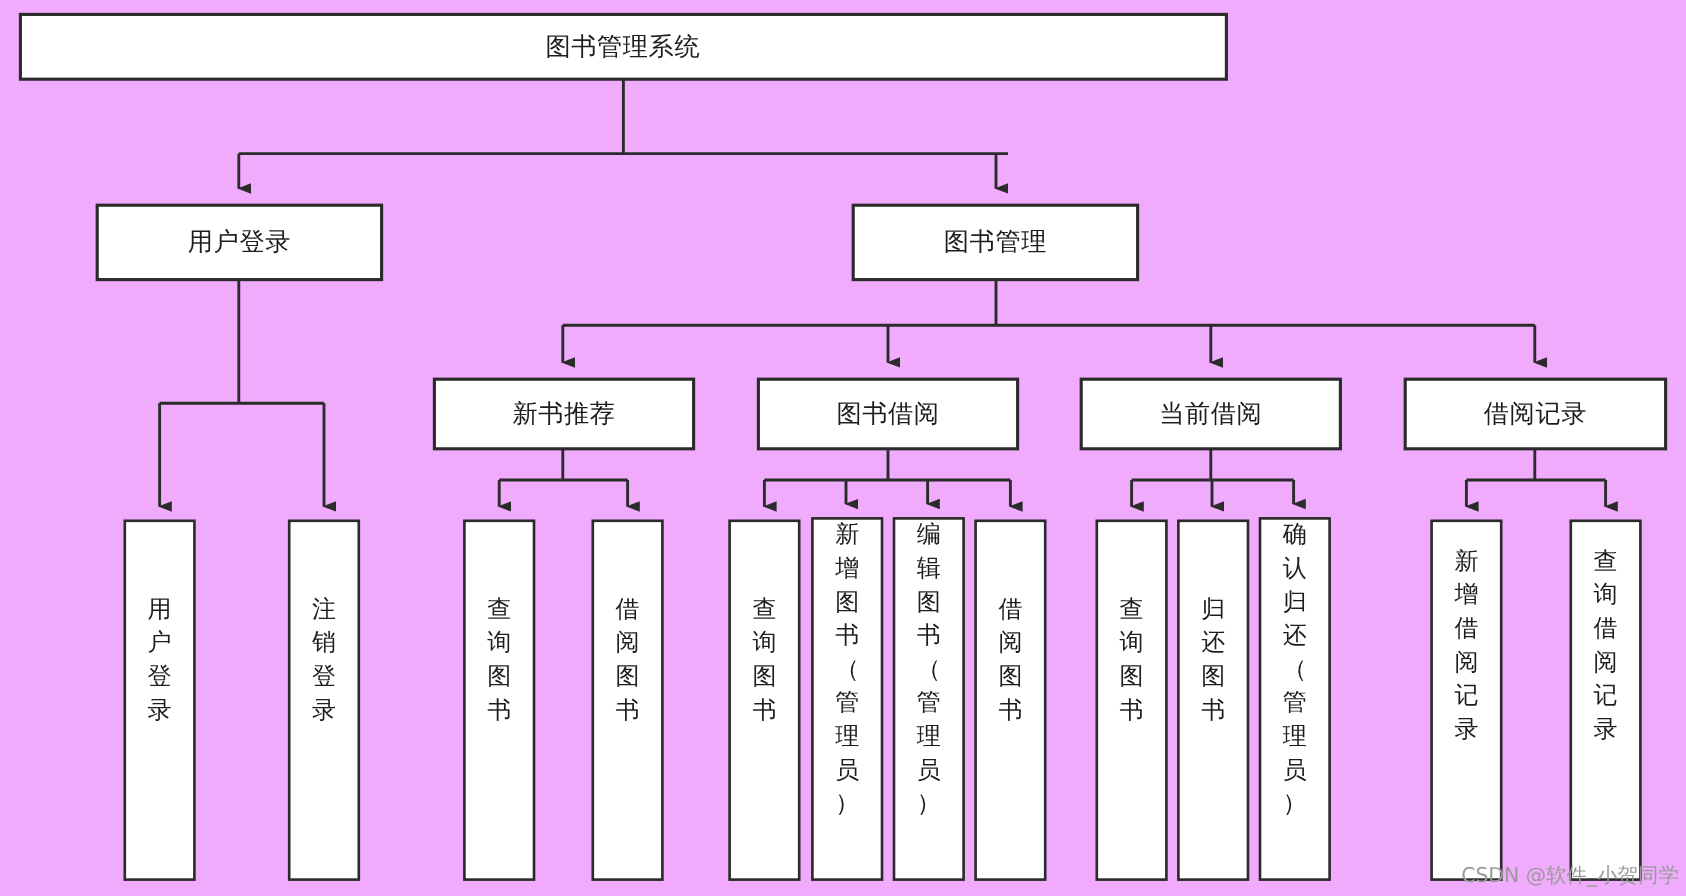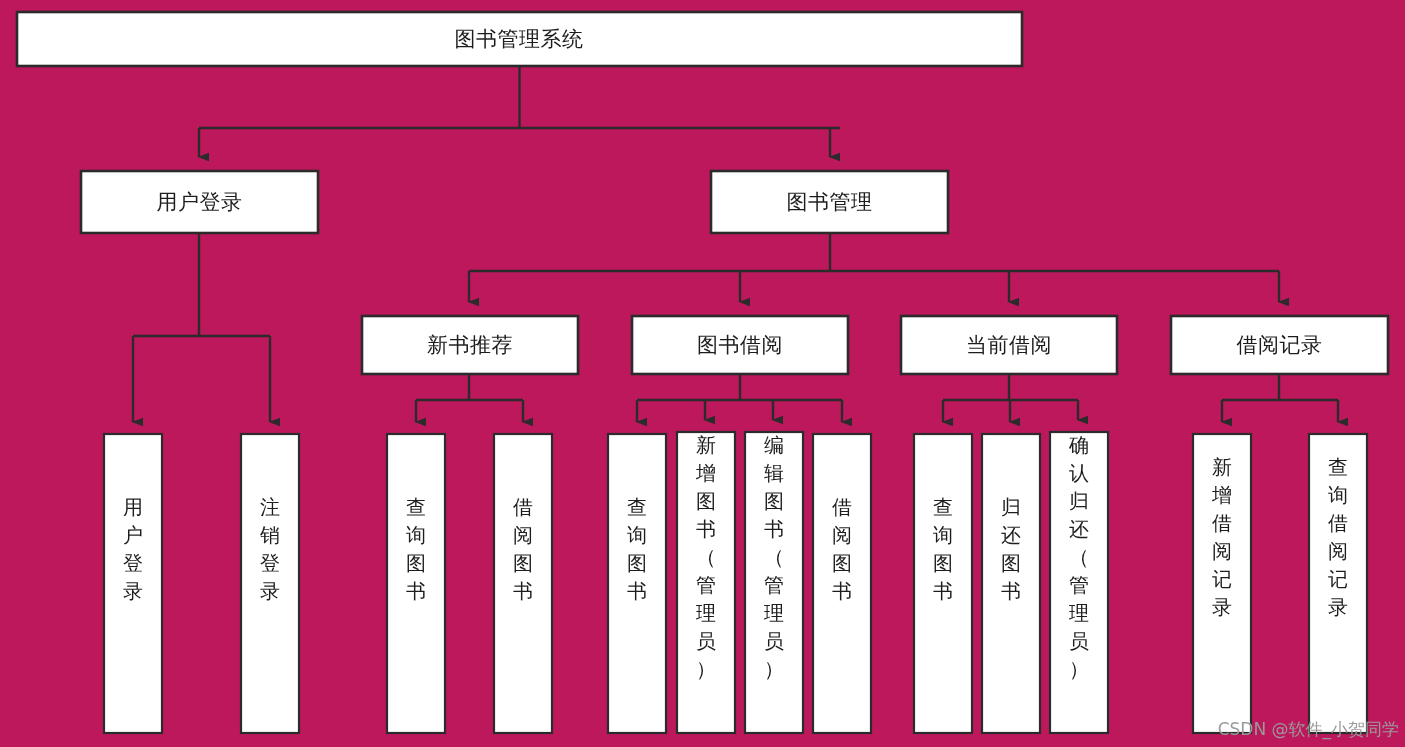--- a/index.html
+++ b/index.html
@@ -11,21 +11,21 @@
   body {
     width: 1405px;
     height: 747px;
     overflow: hidden;
     font-family: "DejaVu Sans", "Liberation Sans", sans-serif;
   }
   #diagram-root {
     position: relative;
     width: 1405px;
     height: 747px;
-    background: #be185d;
+    background: #f0abfc;
   }
   svg.diagram-canvas {
     position: absolute;
     top: 0;
     left: 0;
     width: 1405px;
     height: 747px;
     display: block;
   }
   .node-box {

